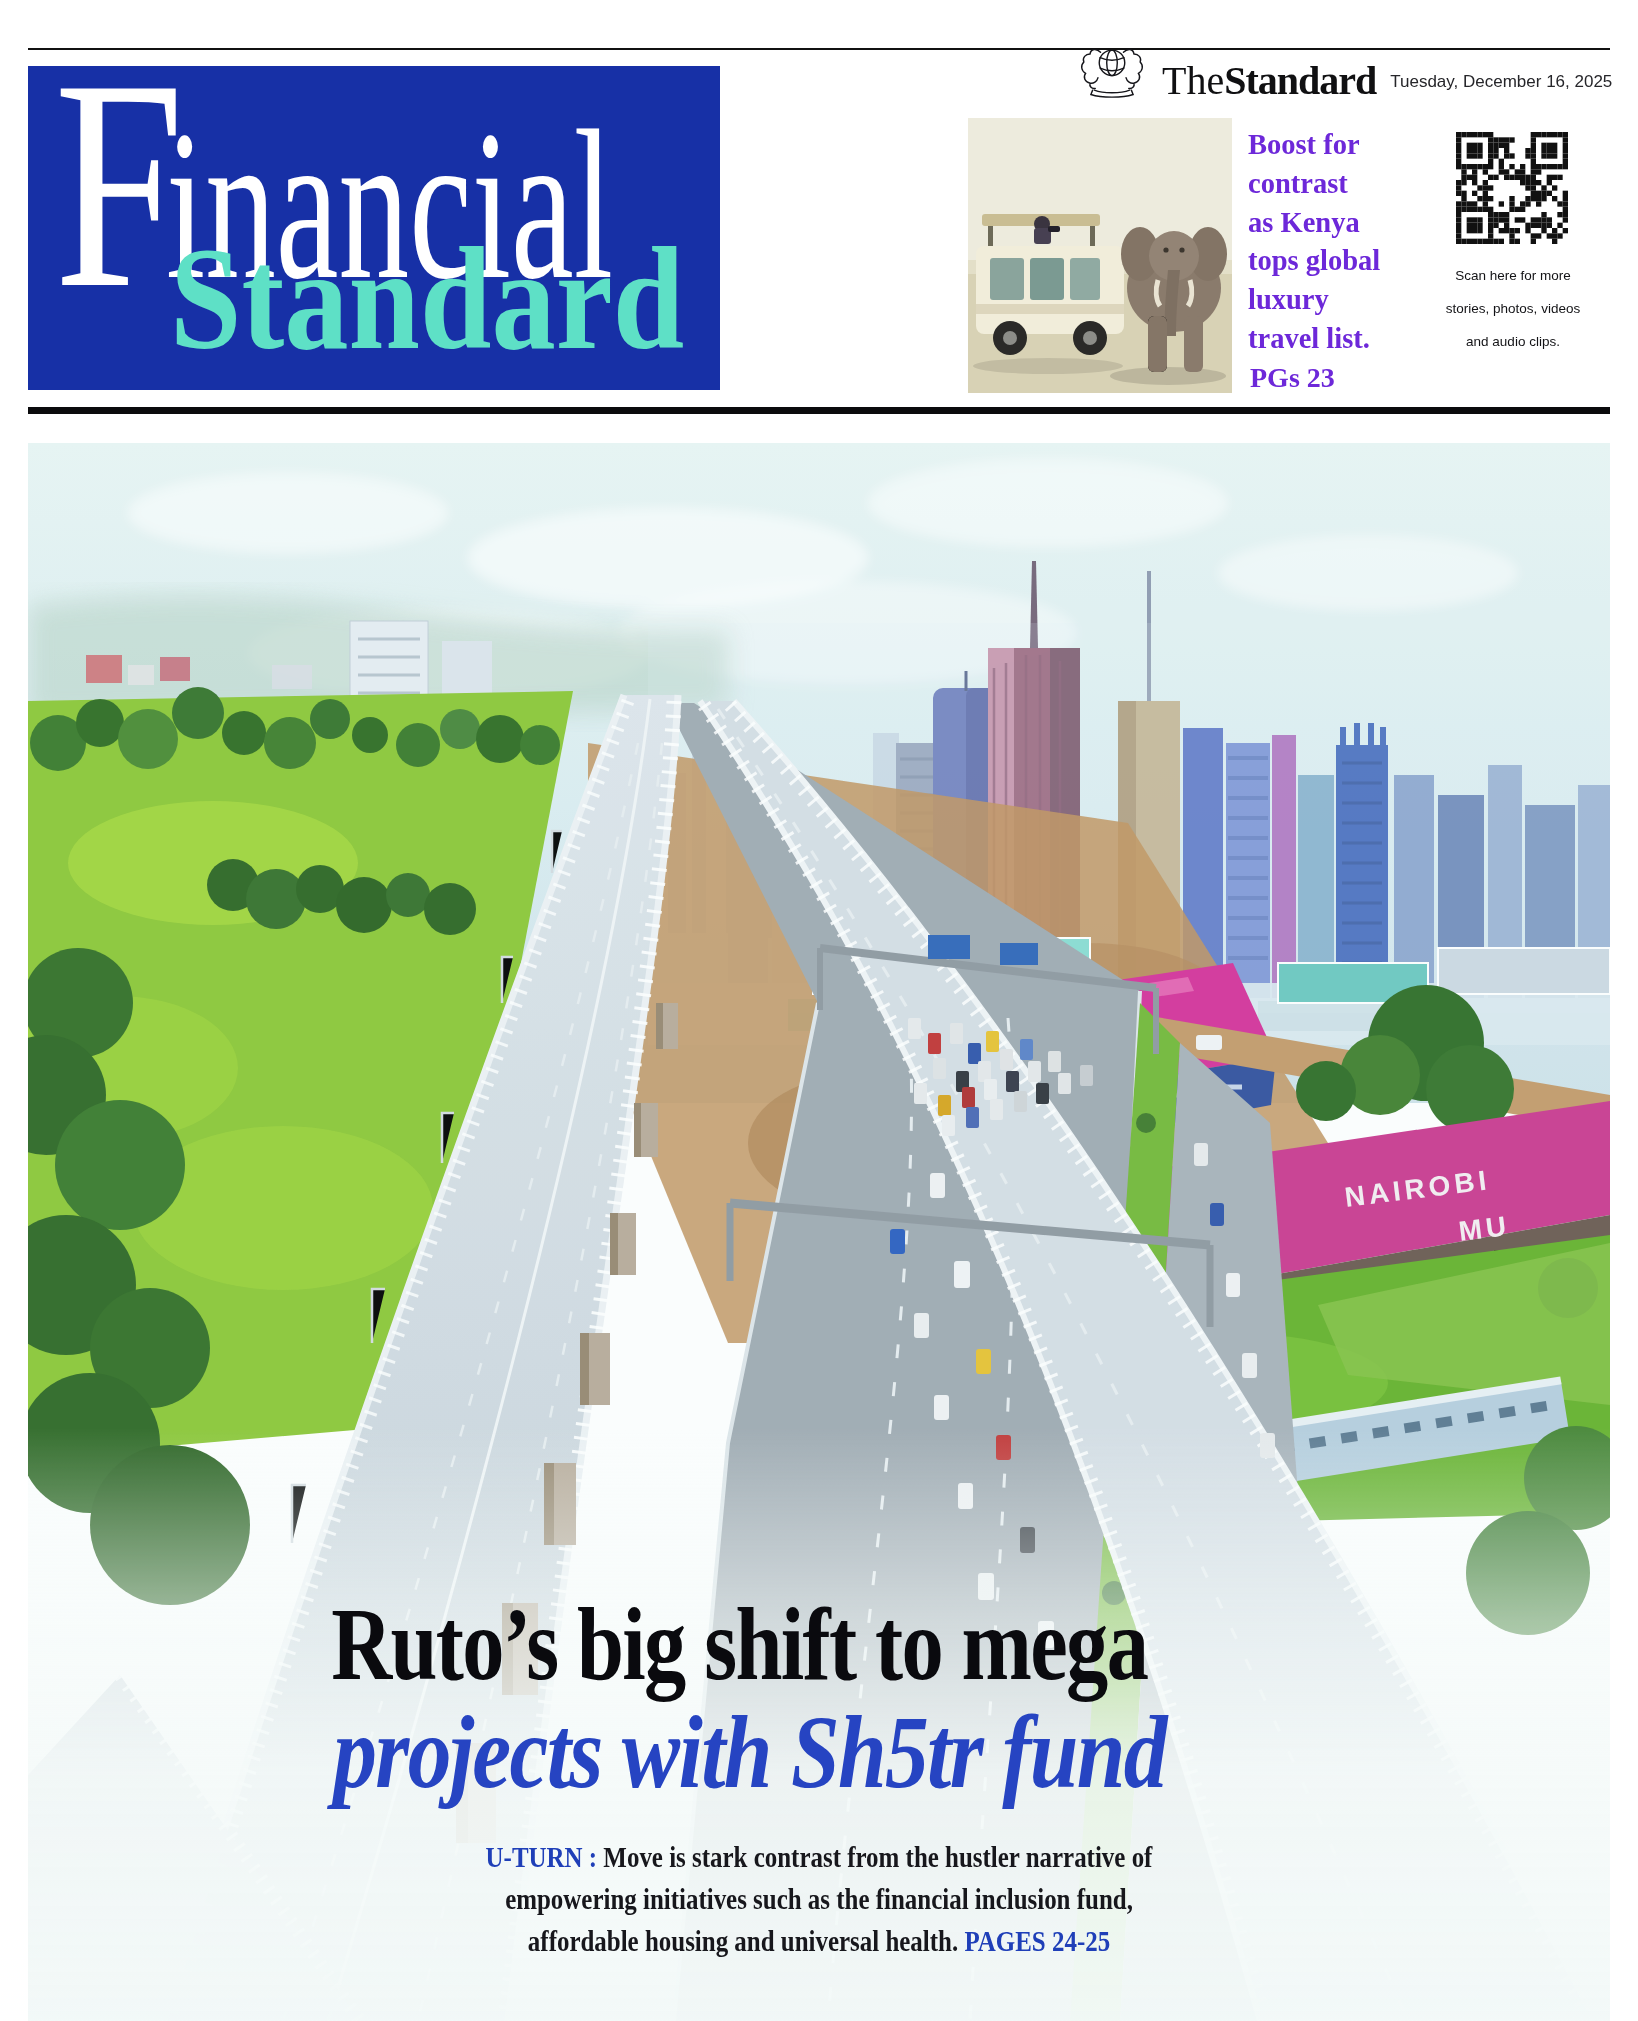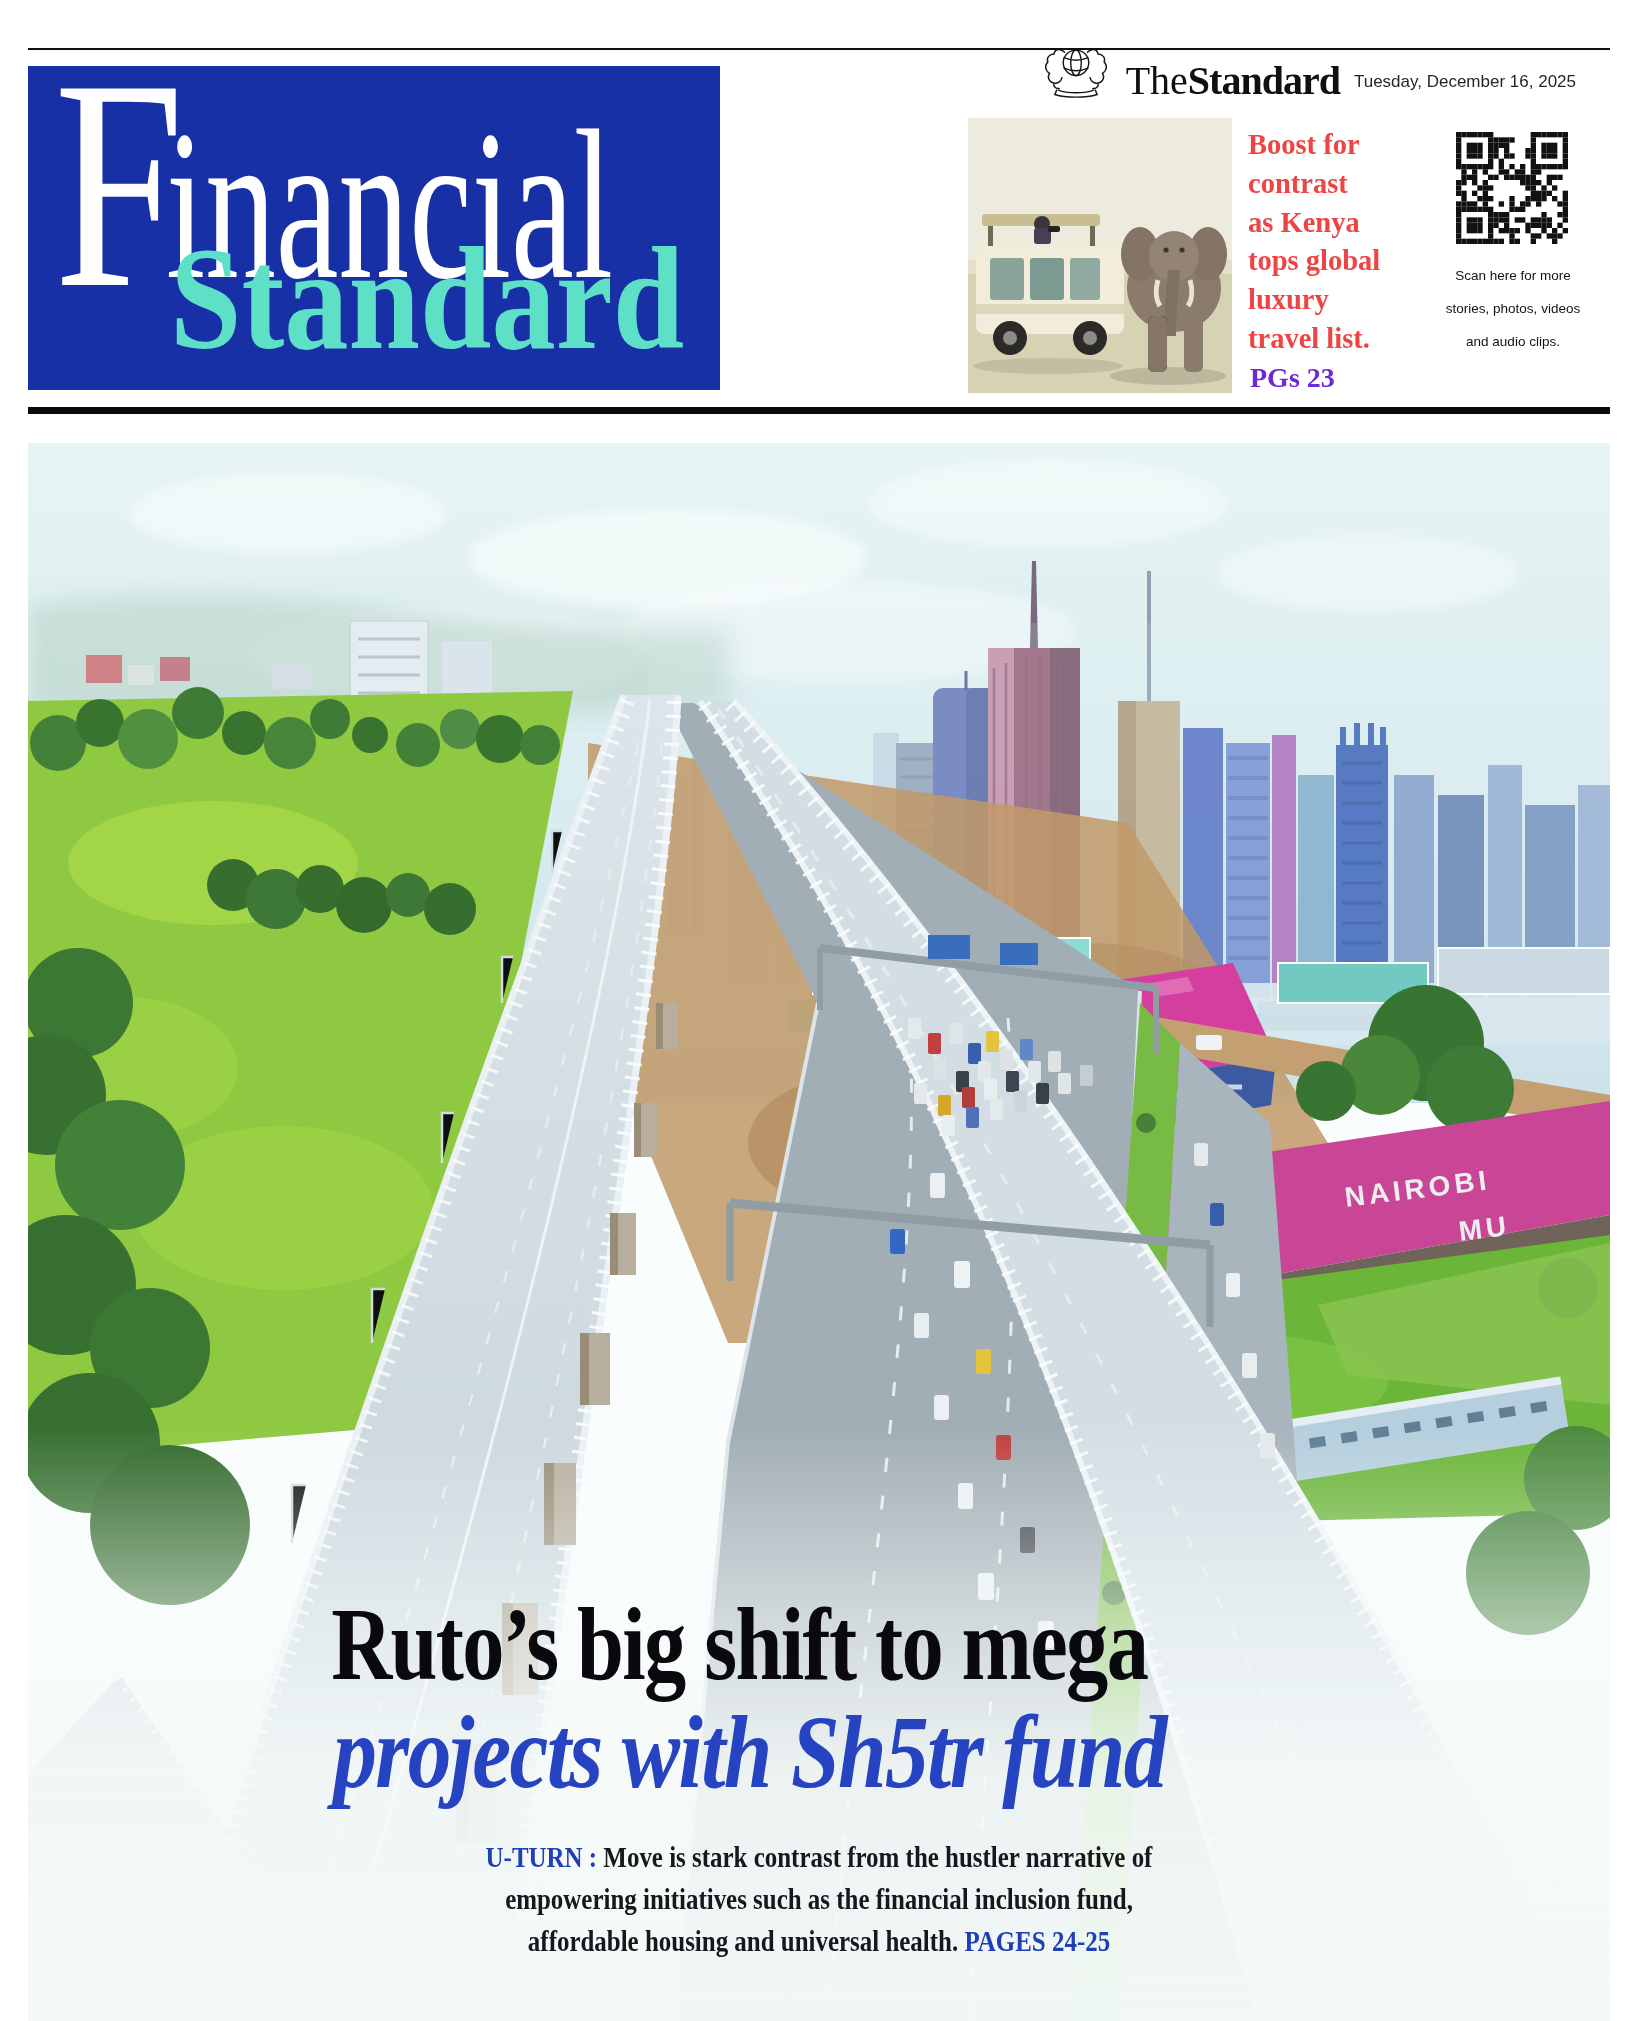--- a/index.html
+++ b/index.html
@@ -14,31 +14,31 @@
   
   .mast-box{left:28px;top:66px;width:692px;height:324px;background:#1730a6;}
   .fin-initial{left:26px;top:-32px;color:#fff;font-size:300px;line-height:1;font-weight:400;
       transform:scaleX(.78);transform-origin:left top;}
   .fin-rest{left:138px;top:32px;color:#fff;font-size:214px;line-height:1;font-weight:400;
       transform:scaleX(.66);transform-origin:left top;}
   .mast-standard{left:142px;top:160px;color:#5ee0c6;font-size:146px;line-height:1;font-weight:700;
       transform:scaleX(.88);transform-origin:left top;}
 
   
-  .brand-row{left:1036px;top:36px;width:540px;height:64px;display:flex;align-items:flex-end;justify-content:flex-end;}
+  .brand-row{left:1068px;top:36px;width:540px;height:64px;display:flex;align-items:flex-end;}
   .crest{width:88px;height:62px;flex:0 0 auto;}
   .brand-text{font-size:40px;line-height:.95;margin-left:6px;color:#101012;white-space:nowrap;}
   .brand-the{font-weight:400;}
   .brand-std{font-weight:700;letter-spacing:-1px;}
   .brand-date{font-family:"Liberation Sans","DejaVu Sans",sans-serif;font-size:17px;color:#26262a;
       margin-left:14px;padding-bottom:8px;white-space:nowrap;}
 
   
   .teaser-photo{left:968px;top:118px;width:264px;height:275px;}
-  .teaser-text{left:1248px;top:126px;width:178px;color:#ef4444;font-weight:700;
+  .teaser-text{left:1248px;top:126px;width:178px;color:#6d28d9;font-weight:700;
       font-size:28.5px;line-height:1.36;}
   .teaser-text span{display:block;}
   .teaser-pg{left:1250px;top:362px;font-size:28px;font-weight:700;color:#6d28d9;}
 
   
   .qr-wrap{left:1456px;top:132px;width:112px;height:112px;background:#fff;}
   .qr-caption{left:1428px;top:252px;width:170px;text-align:center;
       font-family:"Liberation Sans","DejaVu Sans",sans-serif;font-size:13.5px;line-height:1.25;color:#131316;}
   .qr-caption span{display:block;margin-top:16px;}
 

